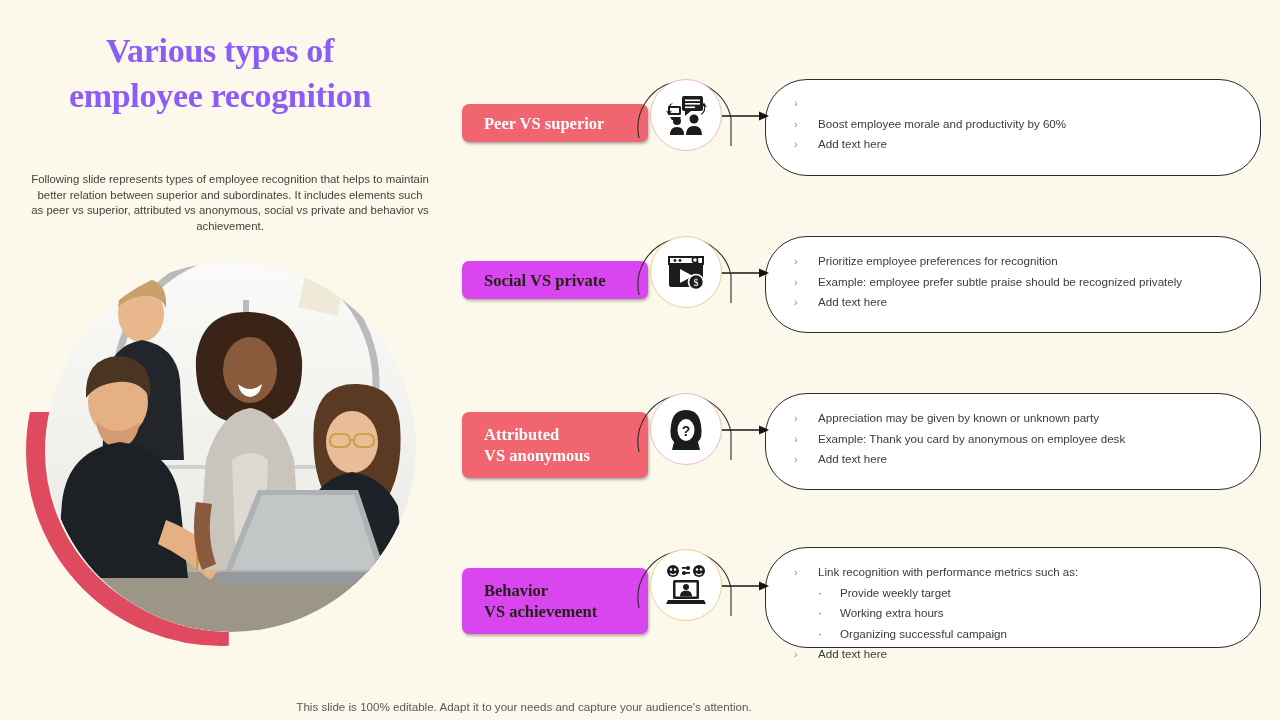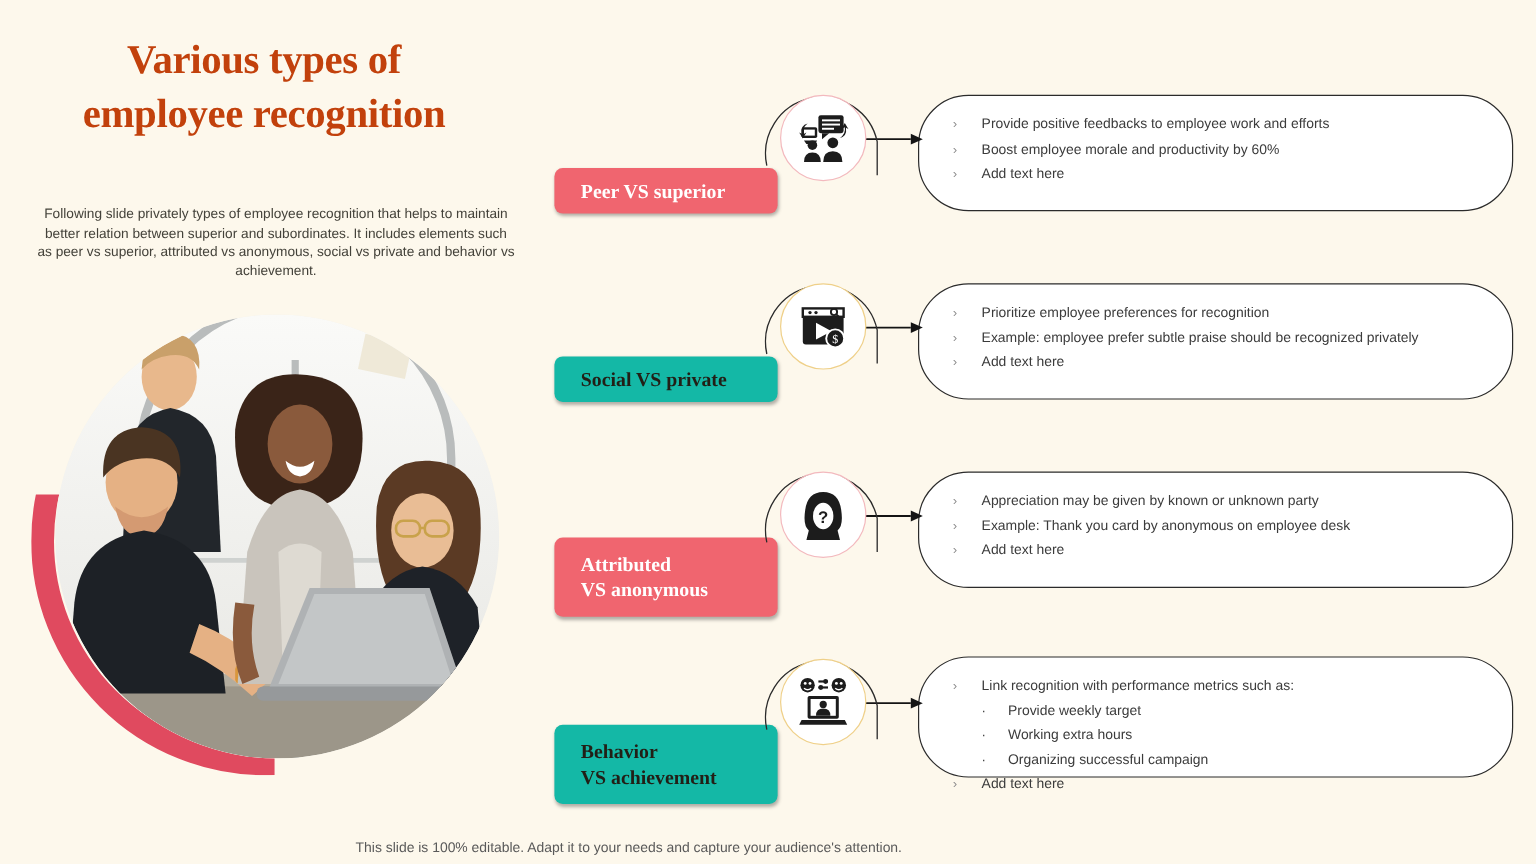--- a/index.html
+++ b/index.html
@@ -22,21 +22,21 @@
 
   .page-title {
     position: absolute;
     left: 20px; top: 28px;
     width: 400px;
     text-align: center;
     font-family: "Liberation Serif", serif;
     font-weight: bold;
     font-size: 34px;
     line-height: 45px;
-    color: #c2410c;
+    color: #8b5cf6;
     letter-spacing: -0.3px;
   }
 
   .page-desc {
     position: absolute;
     left: 30px; top: 172px;
     width: 400px;
     text-align: center;
     font-size: 11.4px;
     line-height: 15.5px;
@@ -79,26 +79,25 @@
     border-radius: 7px;
     box-shadow: 1px 2px 3px rgba(0,0,0,0.30);
     display: flex;
     align-items: center;
     font-family: "Liberation Serif", serif;
     font-weight: bold;
     font-size: 16.5px;
     line-height: 21px;
     padding-left: 22px;
     z-index: 2;
-    margin-top: 36px;
   }
   .pill.one-line { height: 38px; top: 36px; }
   .pill.two-line { height: 66px; top: 30px; }
   .pill.red   { background: #F0656F; color: #FFFFFF; }
-  .pill.amber { background: #14b8a6; color: #221F16; }
+  .pill.amber { background: #d946ef; color: #221F16; }
 
   
   .badge-wrap {
     position: absolute;
     left: 182px; top: 0px;
     width: 100px; height: 120px;
     z-index: 3;
   }
   .arc-svg { position: absolute; left: 0; top: 0; width: 100px; height: 120px; }
   .badge {
@@ -168,21 +167,21 @@
 </head>
 <body>
 
 <div class="left-col">
 
   <div class="page-title">
     <div>Various types of</div>
     <div>employee recognition</div>
   </div>
 
-  <div class="page-desc">Following slide privately types of employee recognition that helps to maintain better relation between superior and subordinates. It includes elements such as peer vs superior, attributed vs anonymous, social vs private and behavior vs achievement.</div>
+  <div class="page-desc">Following slide represents types of employee recognition that helps to maintain better relation between superior and subordinates. It includes elements such as peer vs superior, attributed vs anonymous, social vs private and behavior vs achievement.</div>
 
   <div class="photo-wrap">
     <div class="red-arc"></div>
     <div class="photo-circle">
       <svg class="photo-svg" viewBox="0 0 370 370">
         <defs>
           <clipPath id="circ">
               <circle cx="185" cy="185" r="185"></circle>
             </clipPath>
           <linearGradient id="win" x1="0" y1="0" x2="0" y2="1">
@@ -278,21 +277,20 @@
     </div>
 
     <svg class="arrow" viewBox="0 0 58 20">
       <path d="M2 10 L44 10" stroke="#141414" stroke-width="1.5" fill="none"></path>
       <path d="M44 5.5 L54 10 L44 14.5 Z" fill="#141414"></path>
     </svg>
 
     <div class="content-box h1">
       <div class="bullet-line">
         <span class="chev">›</span>
-        <span>Provide  positive feedbacks to employee work and efforts</span>
       </div>
       <div class="bullet-line">
         <span class="chev">›</span>
         <span>Boost employee  morale  and  productivity by 60%</span>
       </div>
       <div class="bullet-line">
         <span class="chev">›</span>
         <span>Add text here</span>
       </div>
     </div>

